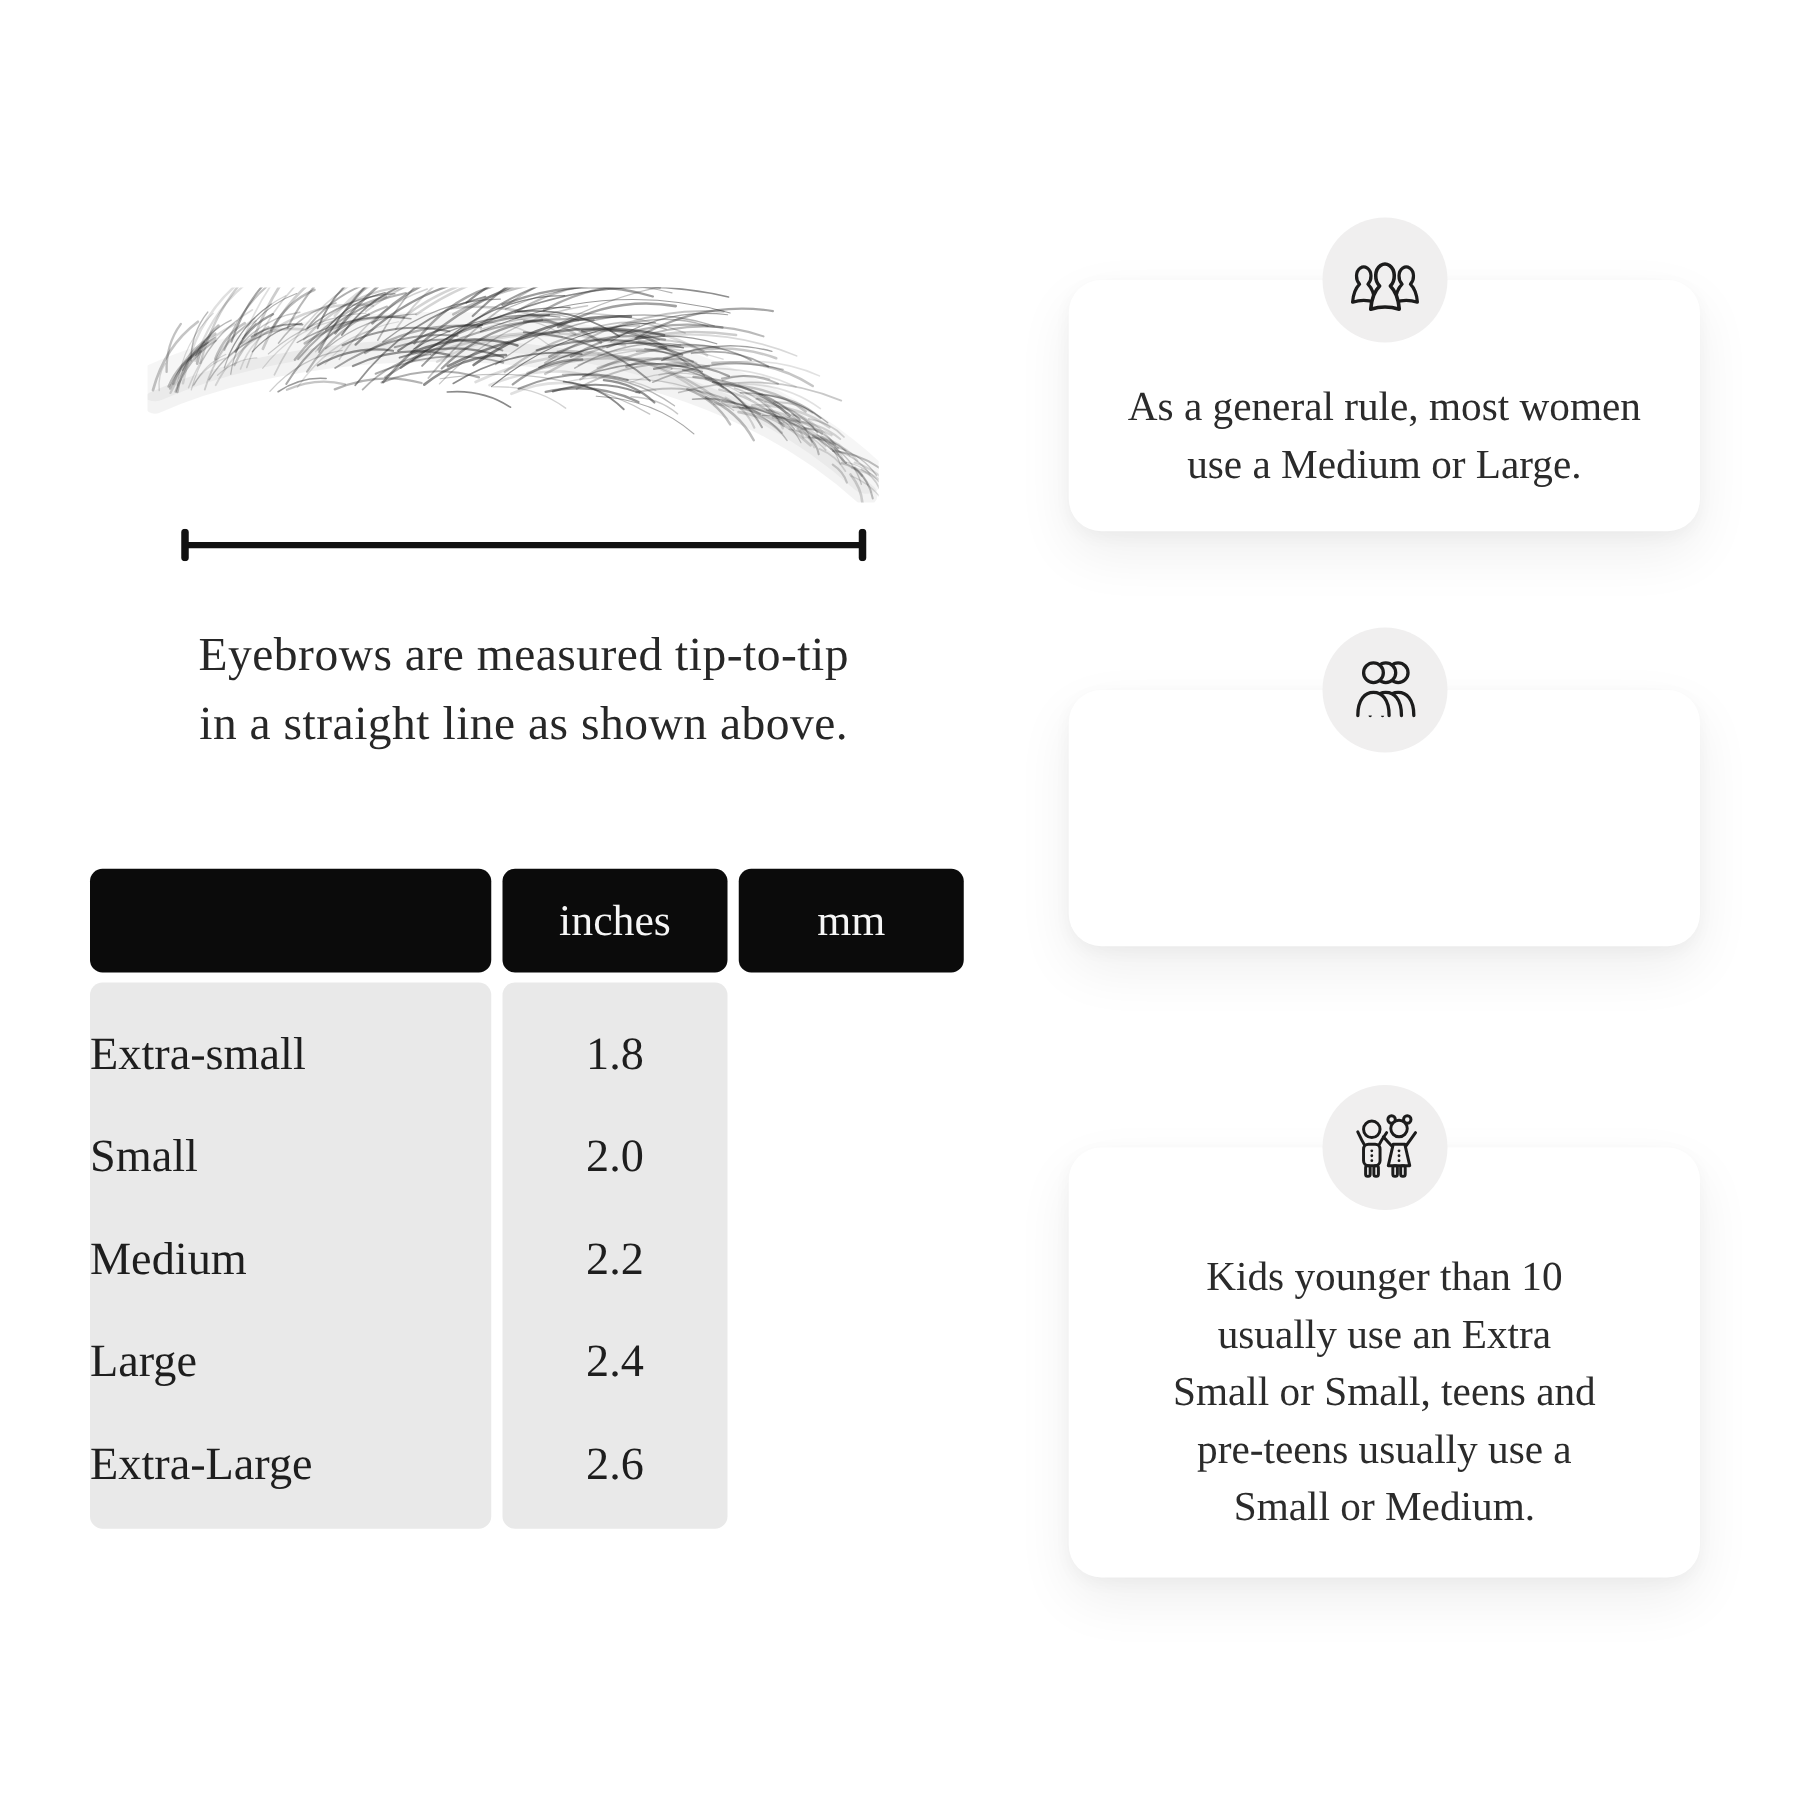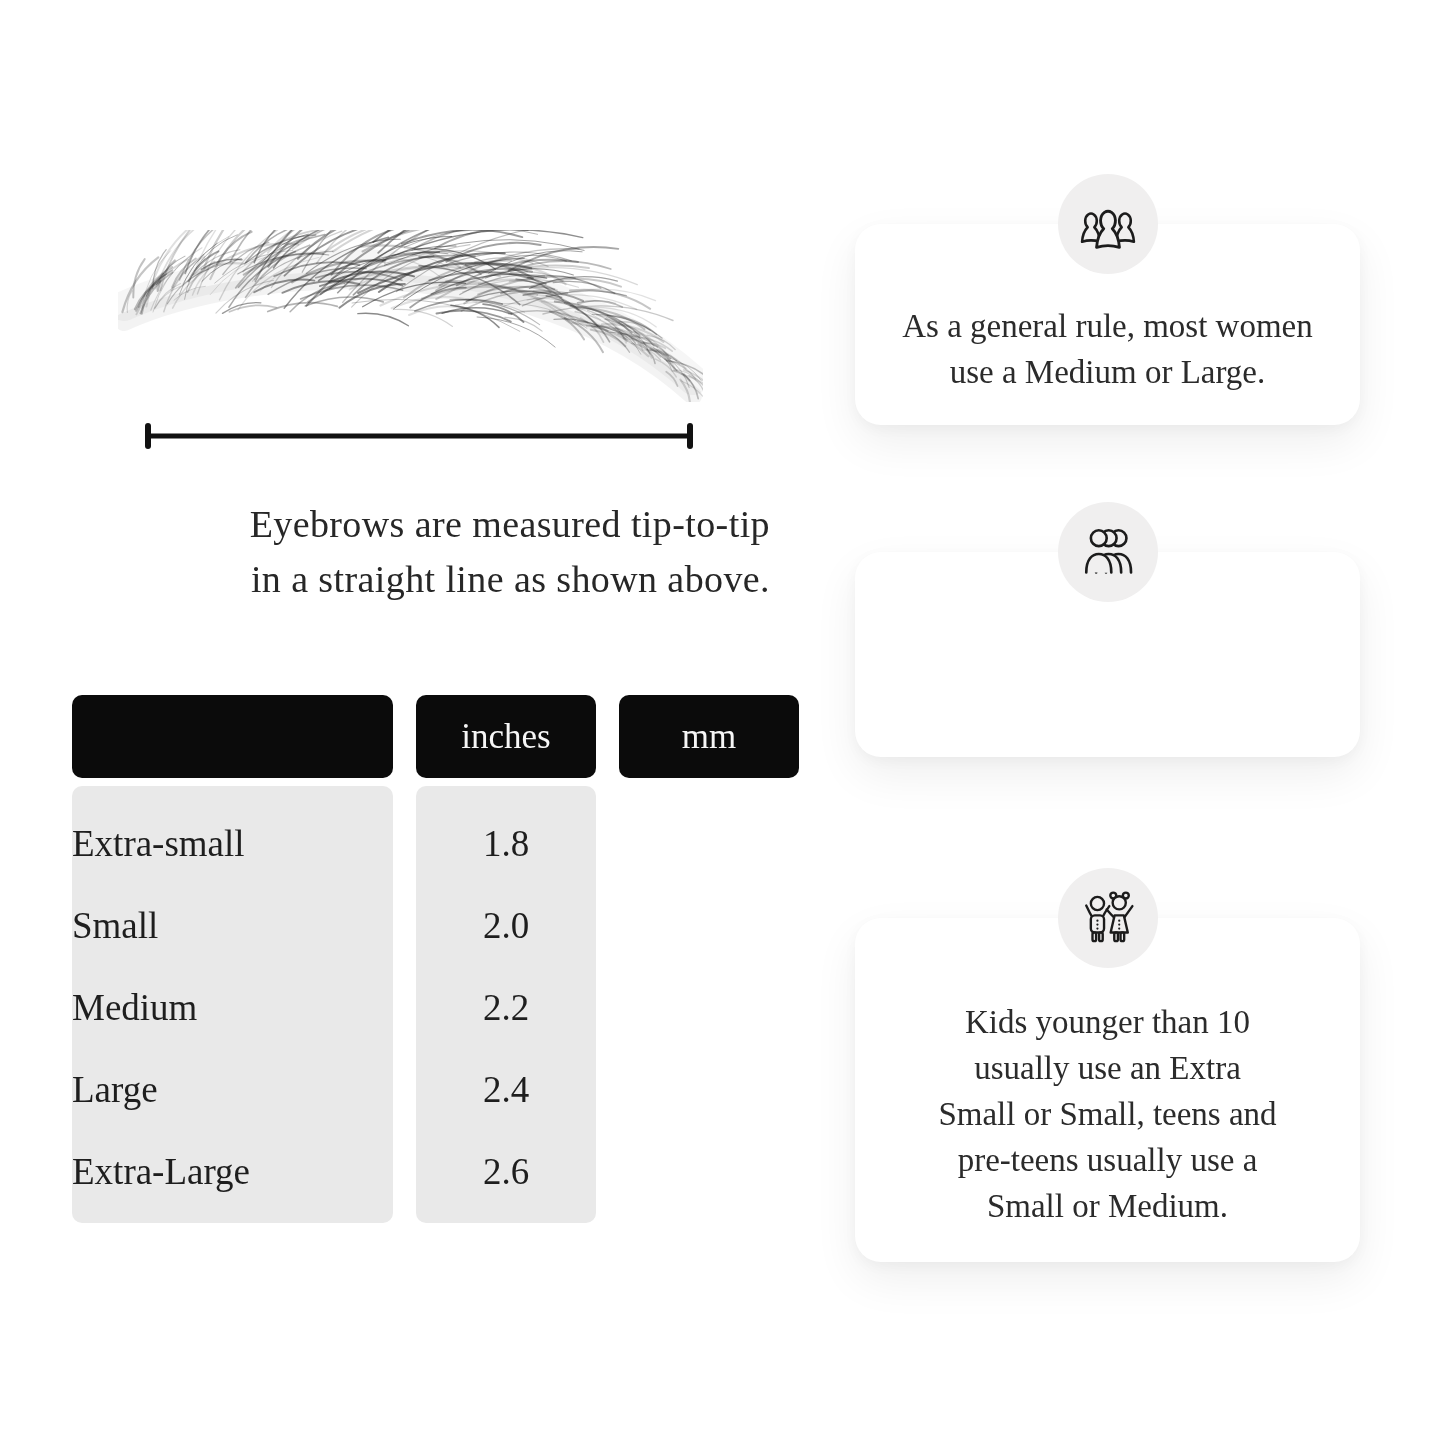--- a/index.html
+++ b/index.html
@@ -13,27 +13,27 @@
   .canvas{position:relative;width:1445px;height:1445px;background:#ffffff;}
 
   
   .brow-wrap{position:absolute;left:118px;top:230px;width:585px;height:172px;}
   .brow-wrap svg{display:block;width:585px;height:172px;}
 
   .mline{position:absolute;left:143px;top:423px;width:552px;height:26px;}
 
   .caption{
     position:absolute;left:68px;top:497px;width:702px;
-    text-align:right;font-size:38px;line-height:55px;
+    text-align:center;font-size:38px;line-height:55px;
     color:#272727;letter-spacing:0.4px;
   }
 
   
   .size-table{position:absolute;left:72px;top:695px;width:699px;}
-  .thead,.tbody{display:grid;grid-template-columns:321px 180px 180px;column-gap:23px;}
+  .thead,.tbody{display:grid;grid-template-columns:321px 180px 180px;column-gap:9px;}
   .th{
     height:83px;background:#0b0b0b;border-radius:10px;
     color:#f6f6f6;font-size:35px;
     display:flex;align-items:center;justify-content:center;
   }
   .tbody{margin-top:8px;}
   .tcol{background:#e9e9e9;border-radius:10px;padding:16px 0 11px 0;}
   .tcell{height:82px;display:flex;align-items:center;font-size:37px;color:#1e1e1e;}
   .tcol.labels .tcell{justify-content:flex-start;}
   .tcol.nums .tcell{justify-content:center;}

